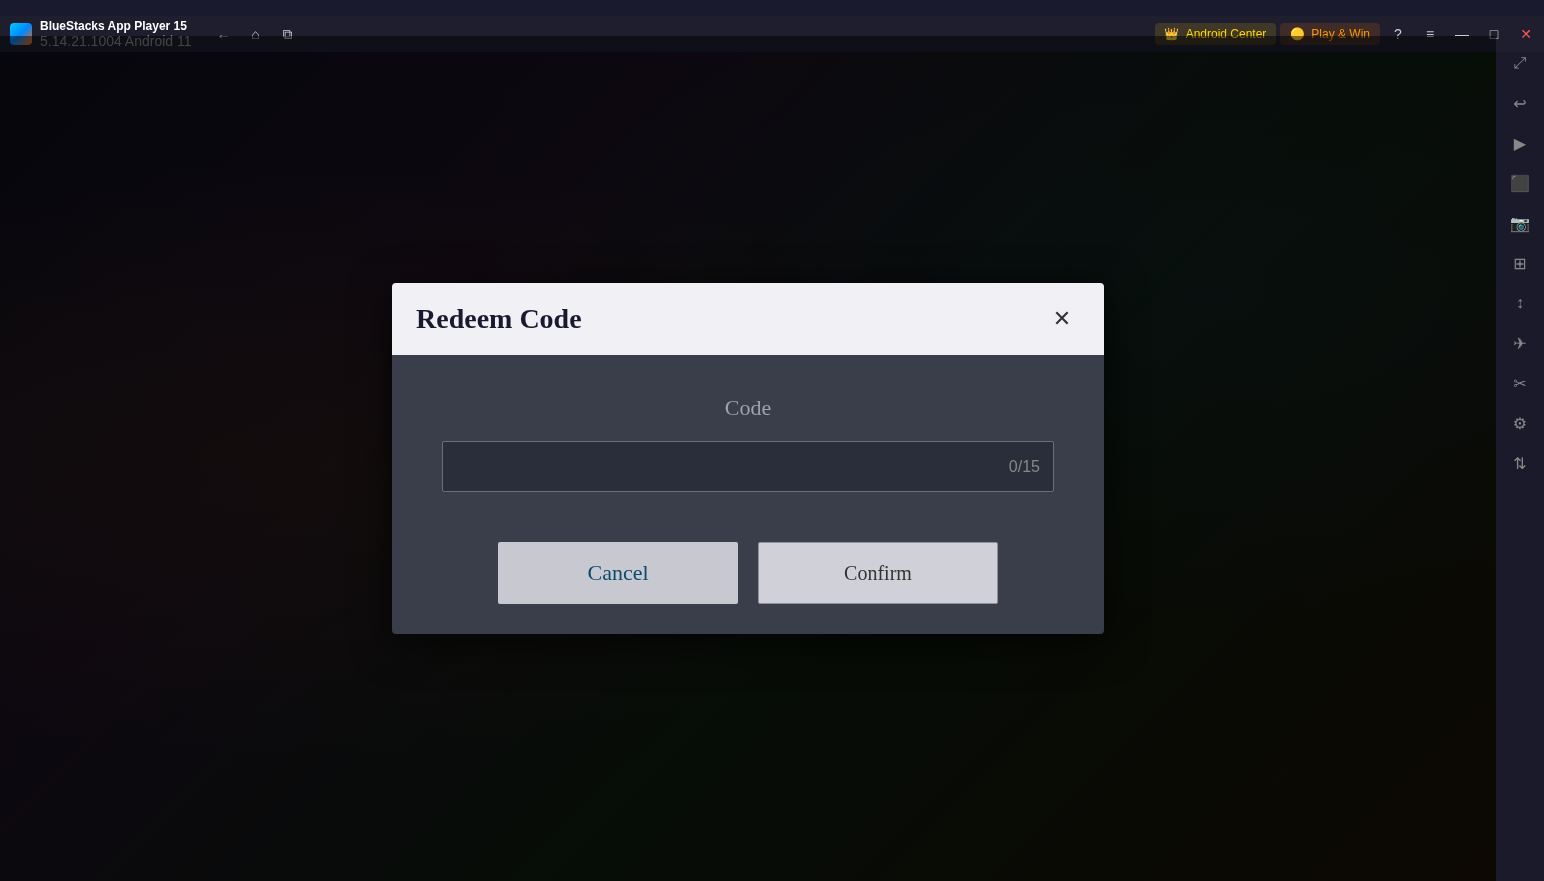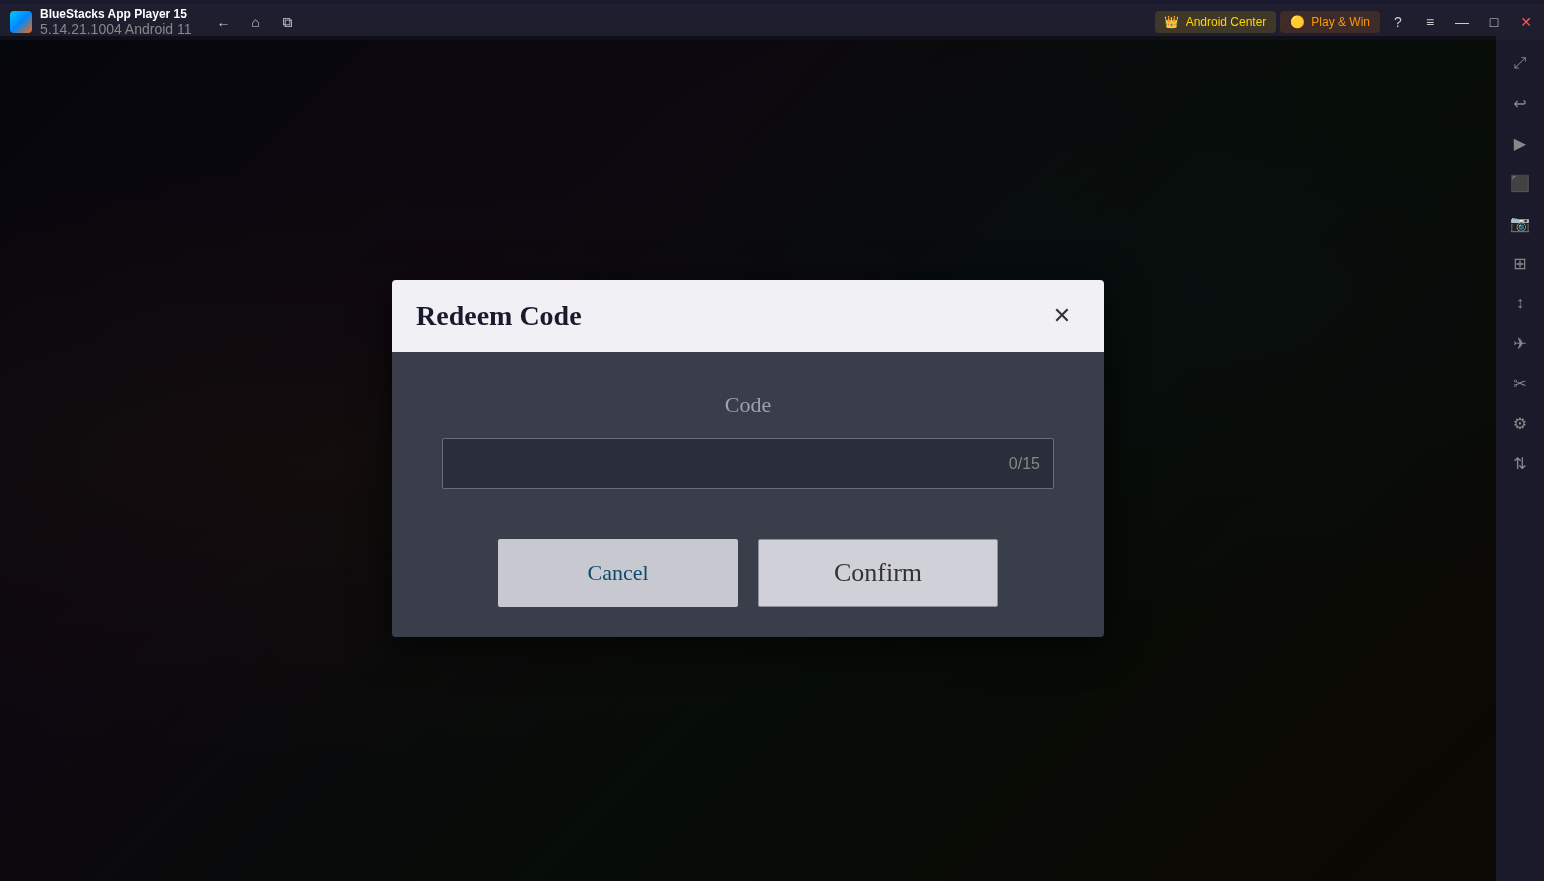--- a/index.html
+++ b/index.html
@@ -25,21 +25,21 @@
       position: absolute;
       inset: 0;
       background:
         radial-gradient(ellipse at 20% 50%, rgba(60,40,20,0.4) 0%, transparent 50%),
         radial-gradient(ellipse at 80% 30%, rgba(20,40,60,0.3) 0%, transparent 40%);
     }
 
     
     .titlebar {
       position: absolute;
-      top: 4px;
+      top: 16px;
       left: 0;
       right: 0;
       height: 36px;
       background: #1e1e2e;
       display: flex;
       align-items: center;
       z-index: 100;
     }
 
     .titlebar-logo {
@@ -273,21 +273,21 @@
       cursor: pointer;
       max-width: 240px;
     }
 
     .modal-confirm-btn {
       flex: 1;
       padding: 18px;
       background: #d0d0d8;
       border: 1px solid #9090a0;
       border-radius: 2px;
-      font-size: 26px;
+      font-size: 20px;
       font-family: Georgia, serif;
       color: #333;
       cursor: pointer;
       max-width: 240px;
     }
   </style>
 </head>
 <body>
 
 <div class="titlebar">

